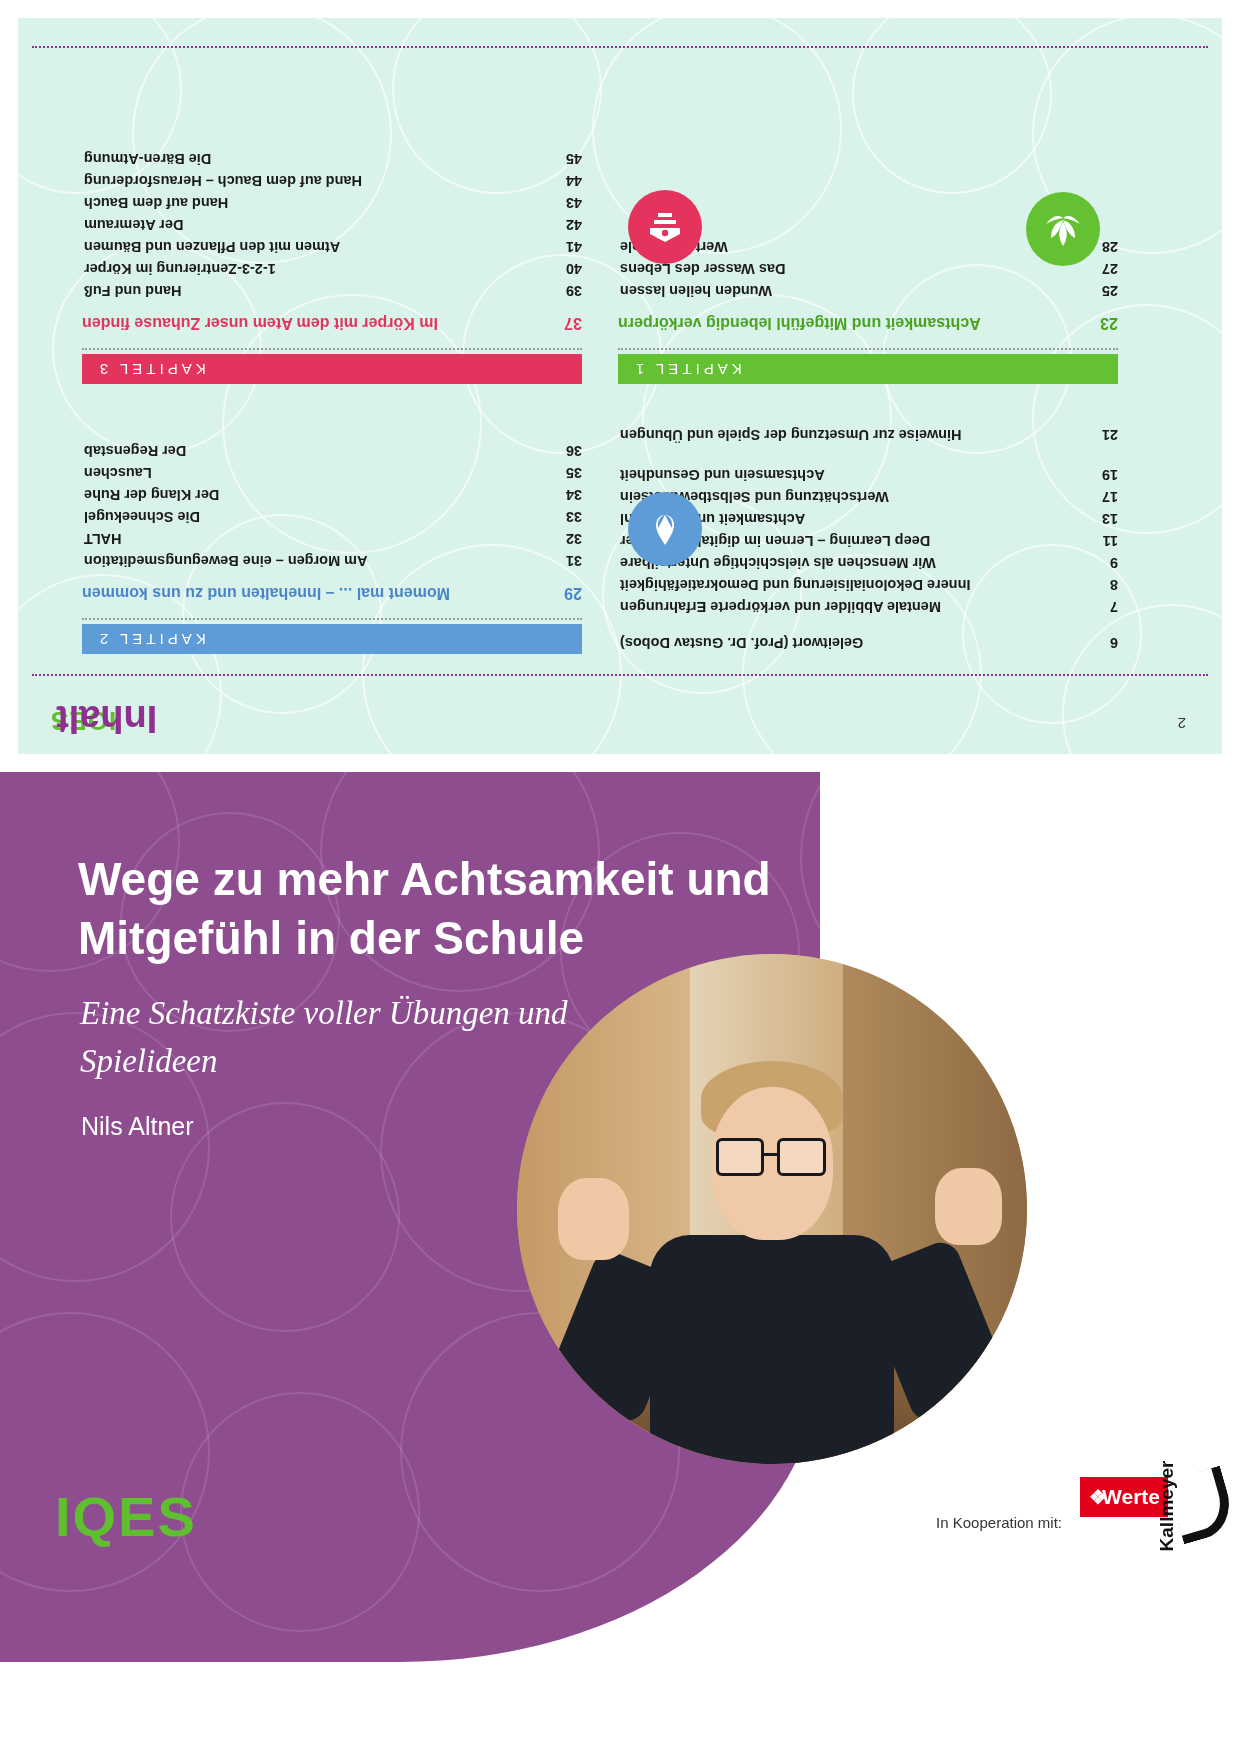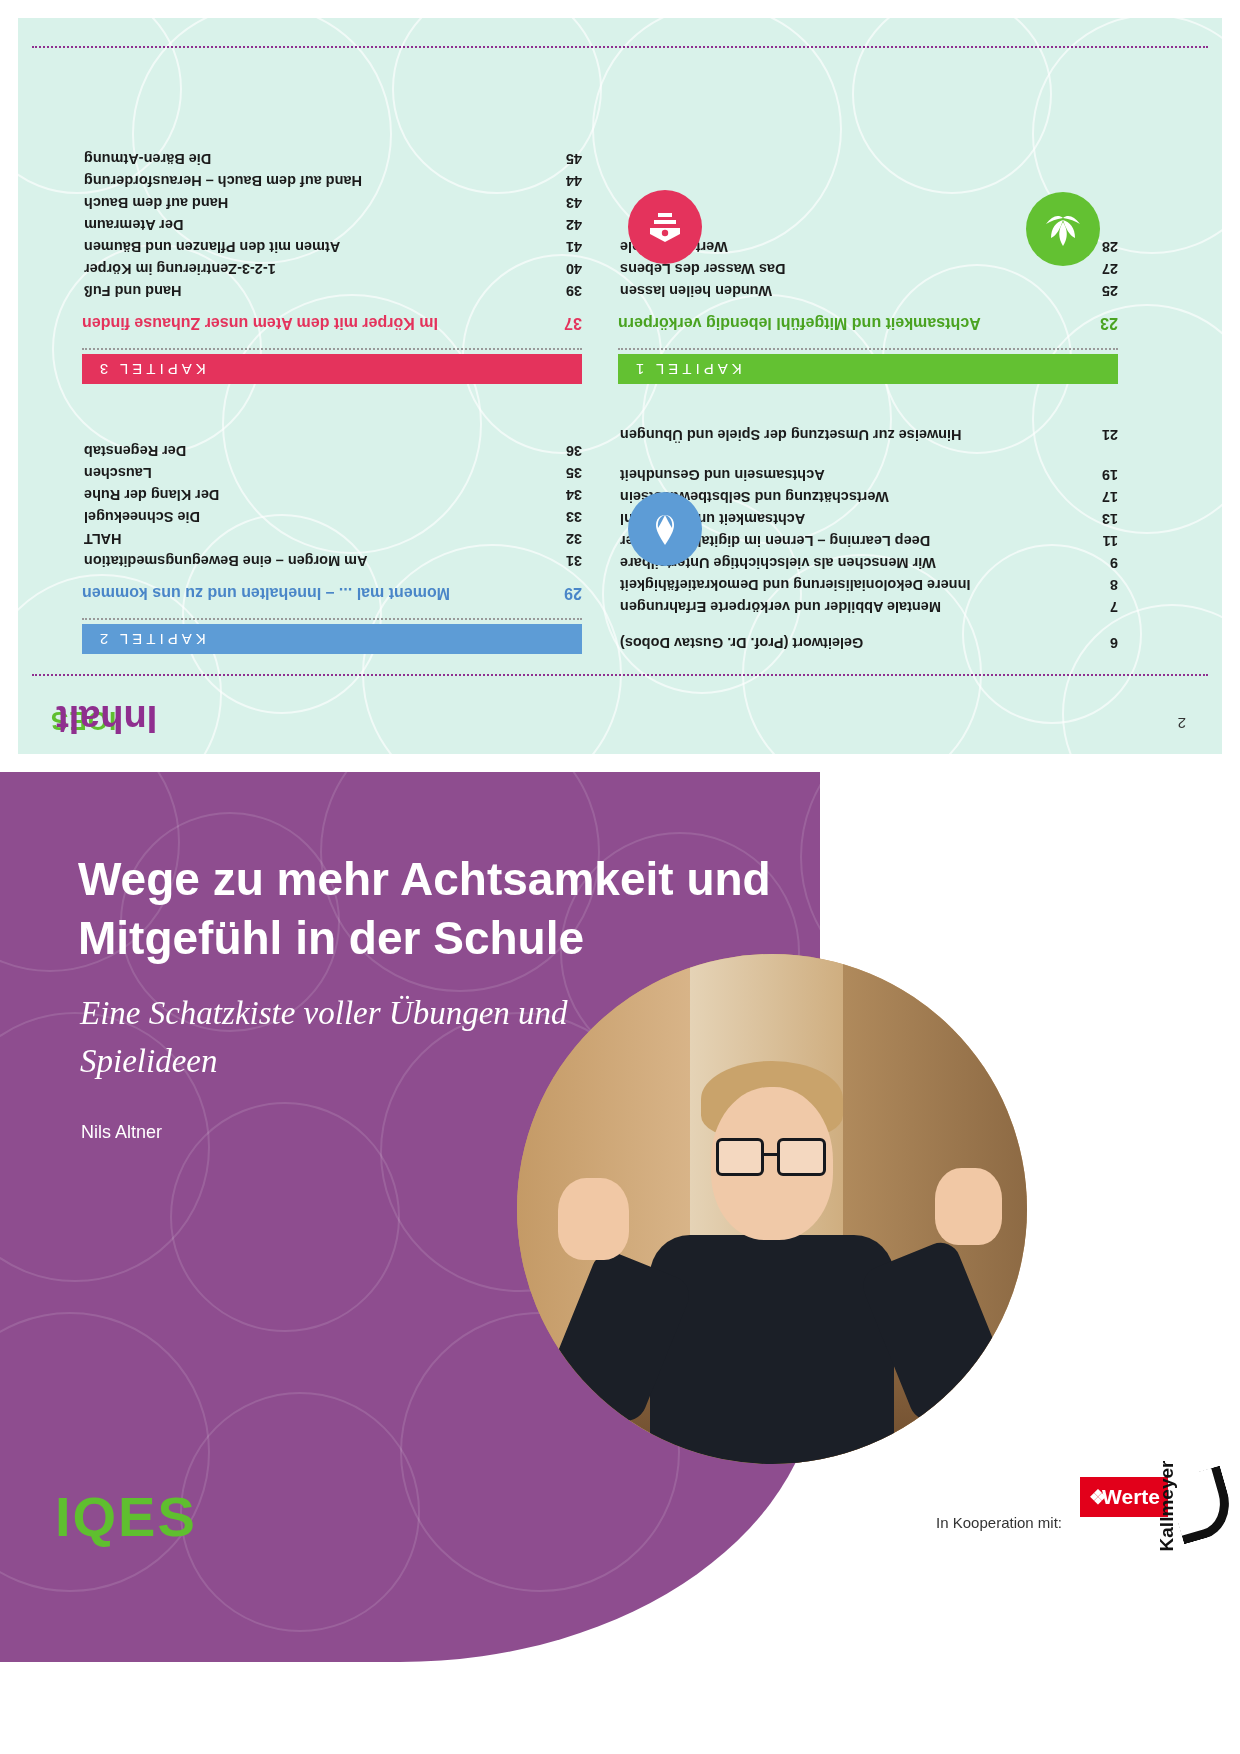--- a/index.html
+++ b/index.html
@@ -167,22 +167,22 @@
     left: 80px; top: 218px;
     width: 560px;
     font-family: "Liberation Serif", serif;
     font-style: italic;
     font-size: 33px;
     line-height: 1.45;
     color: #ffffff;
   }
   #cover-author {
     position: absolute;
-    left: 81px; top: 350px;
-    font-size: 18px;
+    left: 81px; top: 340px;
+    font-size: 25px;
     color: #ffffff;
   }
   #cover-photo {
     position: absolute;
     left: 517px; top: 182px;
     width: 510px; height: 510px;
     border-radius: 50%;
     overflow: hidden;
     background: #c79a63;
   }

